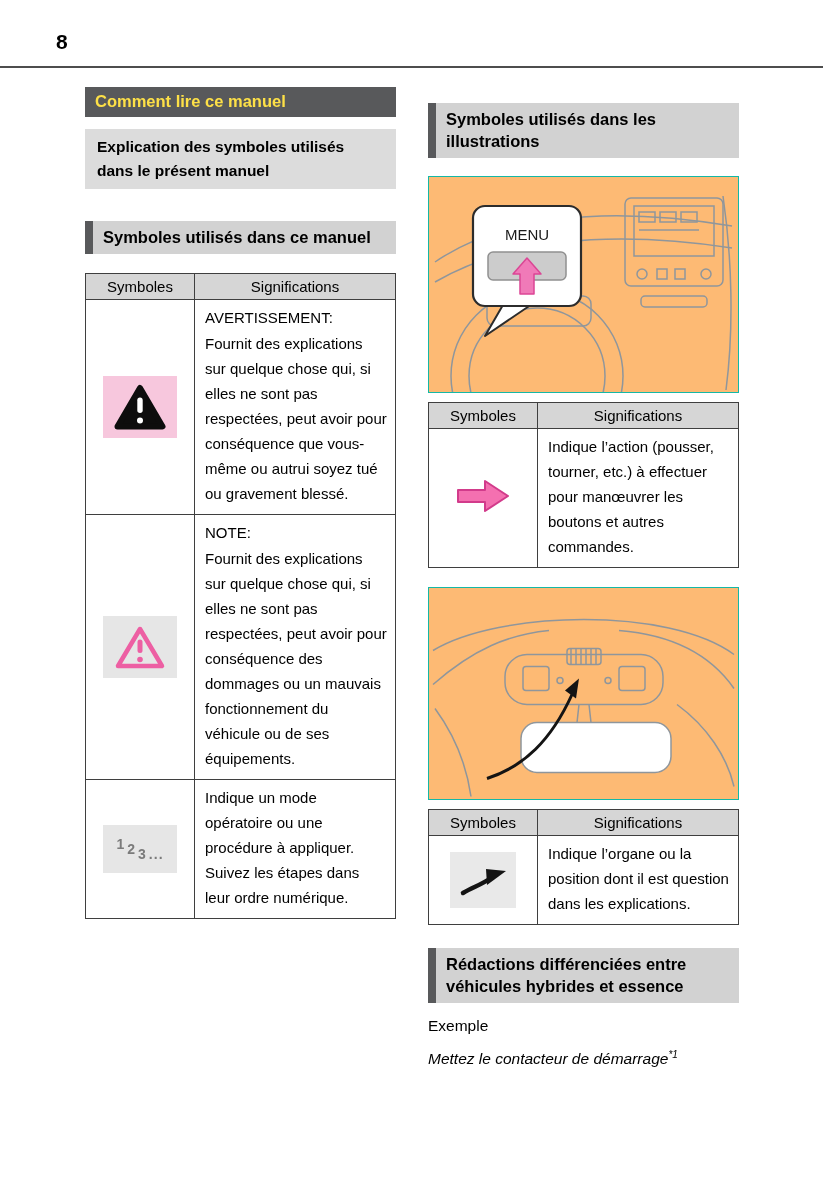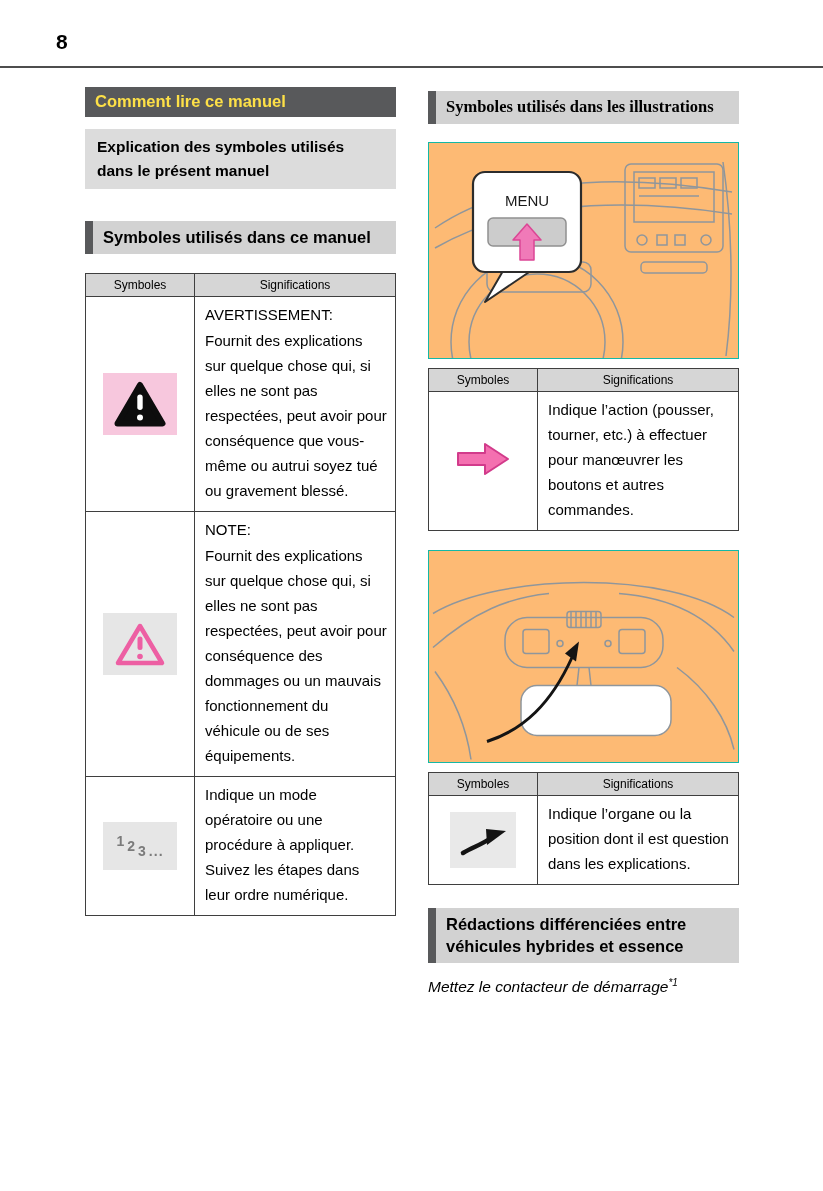--- a/index.html
+++ b/index.html
@@ -8,29 +8,29 @@
   .pagenum{position:absolute;left:56px;top:30px;font-size:21px;font-weight:700;}
   .toprule{position:absolute;left:0;top:66px;width:823px;height:2px;background:#4d4d4d;}
 
   .cols{position:absolute;left:85px;top:87px;width:654px;display:flex;justify-content:space-between;}
   .col{width:311px;}
 
   .chapter-bar{background:#58595b;color:#fde047;font-size:16.5px;font-weight:700;padding:5px 10px 6px;}
   .intro-box{margin-top:12px;background:#dcdcdc;font-weight:700;font-size:15.5px;line-height:24px;padding:6px 12px;}
 
   .sec-h{display:flex;background:#d2d2d2;margin-top:32px;}
-  .sec-h.first{margin-top:4px;font-family:Liberation Serif, serif;}
+  .sec-h.first{margin-top:16px;}
   .sec-h.mt23{margin-top:23px;}
   .sec-h .bar{width:8px;background:#58595b;flex:none;}
   .sec-h .txt{padding:5px 10px 6px;font-size:16.5px;font-weight:700;line-height:22px;}
 
   table.sym{border-collapse:collapse;width:100%;margin-top:19px;table-layout:fixed;}
   table.sym.mt-s{margin-top:9px;}
   .sym col.c1{width:109px;}
-  .sym th{background:#d6d6d6;border:1px solid #3f3f3f;font-weight:400;font-size:12px;padding:4px 2px;text-align:center;}
+  .sym th{background:#d6d6d6;border:1px solid #3f3f3f;font-weight:400;font-size:15px;padding:4px 2px;text-align:center;}
   .sym td{border:1px solid #3f3f3f;padding:6px 8px;vertical-align:middle;}
   .sym td.symcell{text-align:center;}
   .sym td.txt{font-size:15px;line-height:25px;vertical-align:top;padding:5px 8px 8px 10px;}
   .cell-title{margin-bottom:1px;}
 
   .iconbox{display:flex;align-items:center;justify-content:center;margin:0 auto;}
   .iconbox.pink{background:#f7c7dd;width:74px;height:62px;}
   .iconbox.gray{background:#e6e6e6;width:74px;height:62px;}
   .iconbox.steps{background:#e6e6e6;width:74px;height:48px;color:#7b7b7b;font-weight:700;font-size:14px;}
   .iconbox.swoosh{background:#e9e9e9;width:66px;height:56px;}
@@ -239,19 +239,20 @@
         </tr>
       </tbody>
     </table>
 
     <div class="sec-h mt23">
       <span class="bar"></span>
       <span class="txt">Rédactions différenciées entre véhicules hybrides et essence</span>
     </div>
 
 
+    <p class="example-label">Exemple</p>
 
     <p class="example-line">
       <span>Mettez le contacteur de démarrage</span><sup>*1</sup>
     </p>
 
   </div>
 </div>
 
 </body></html>

